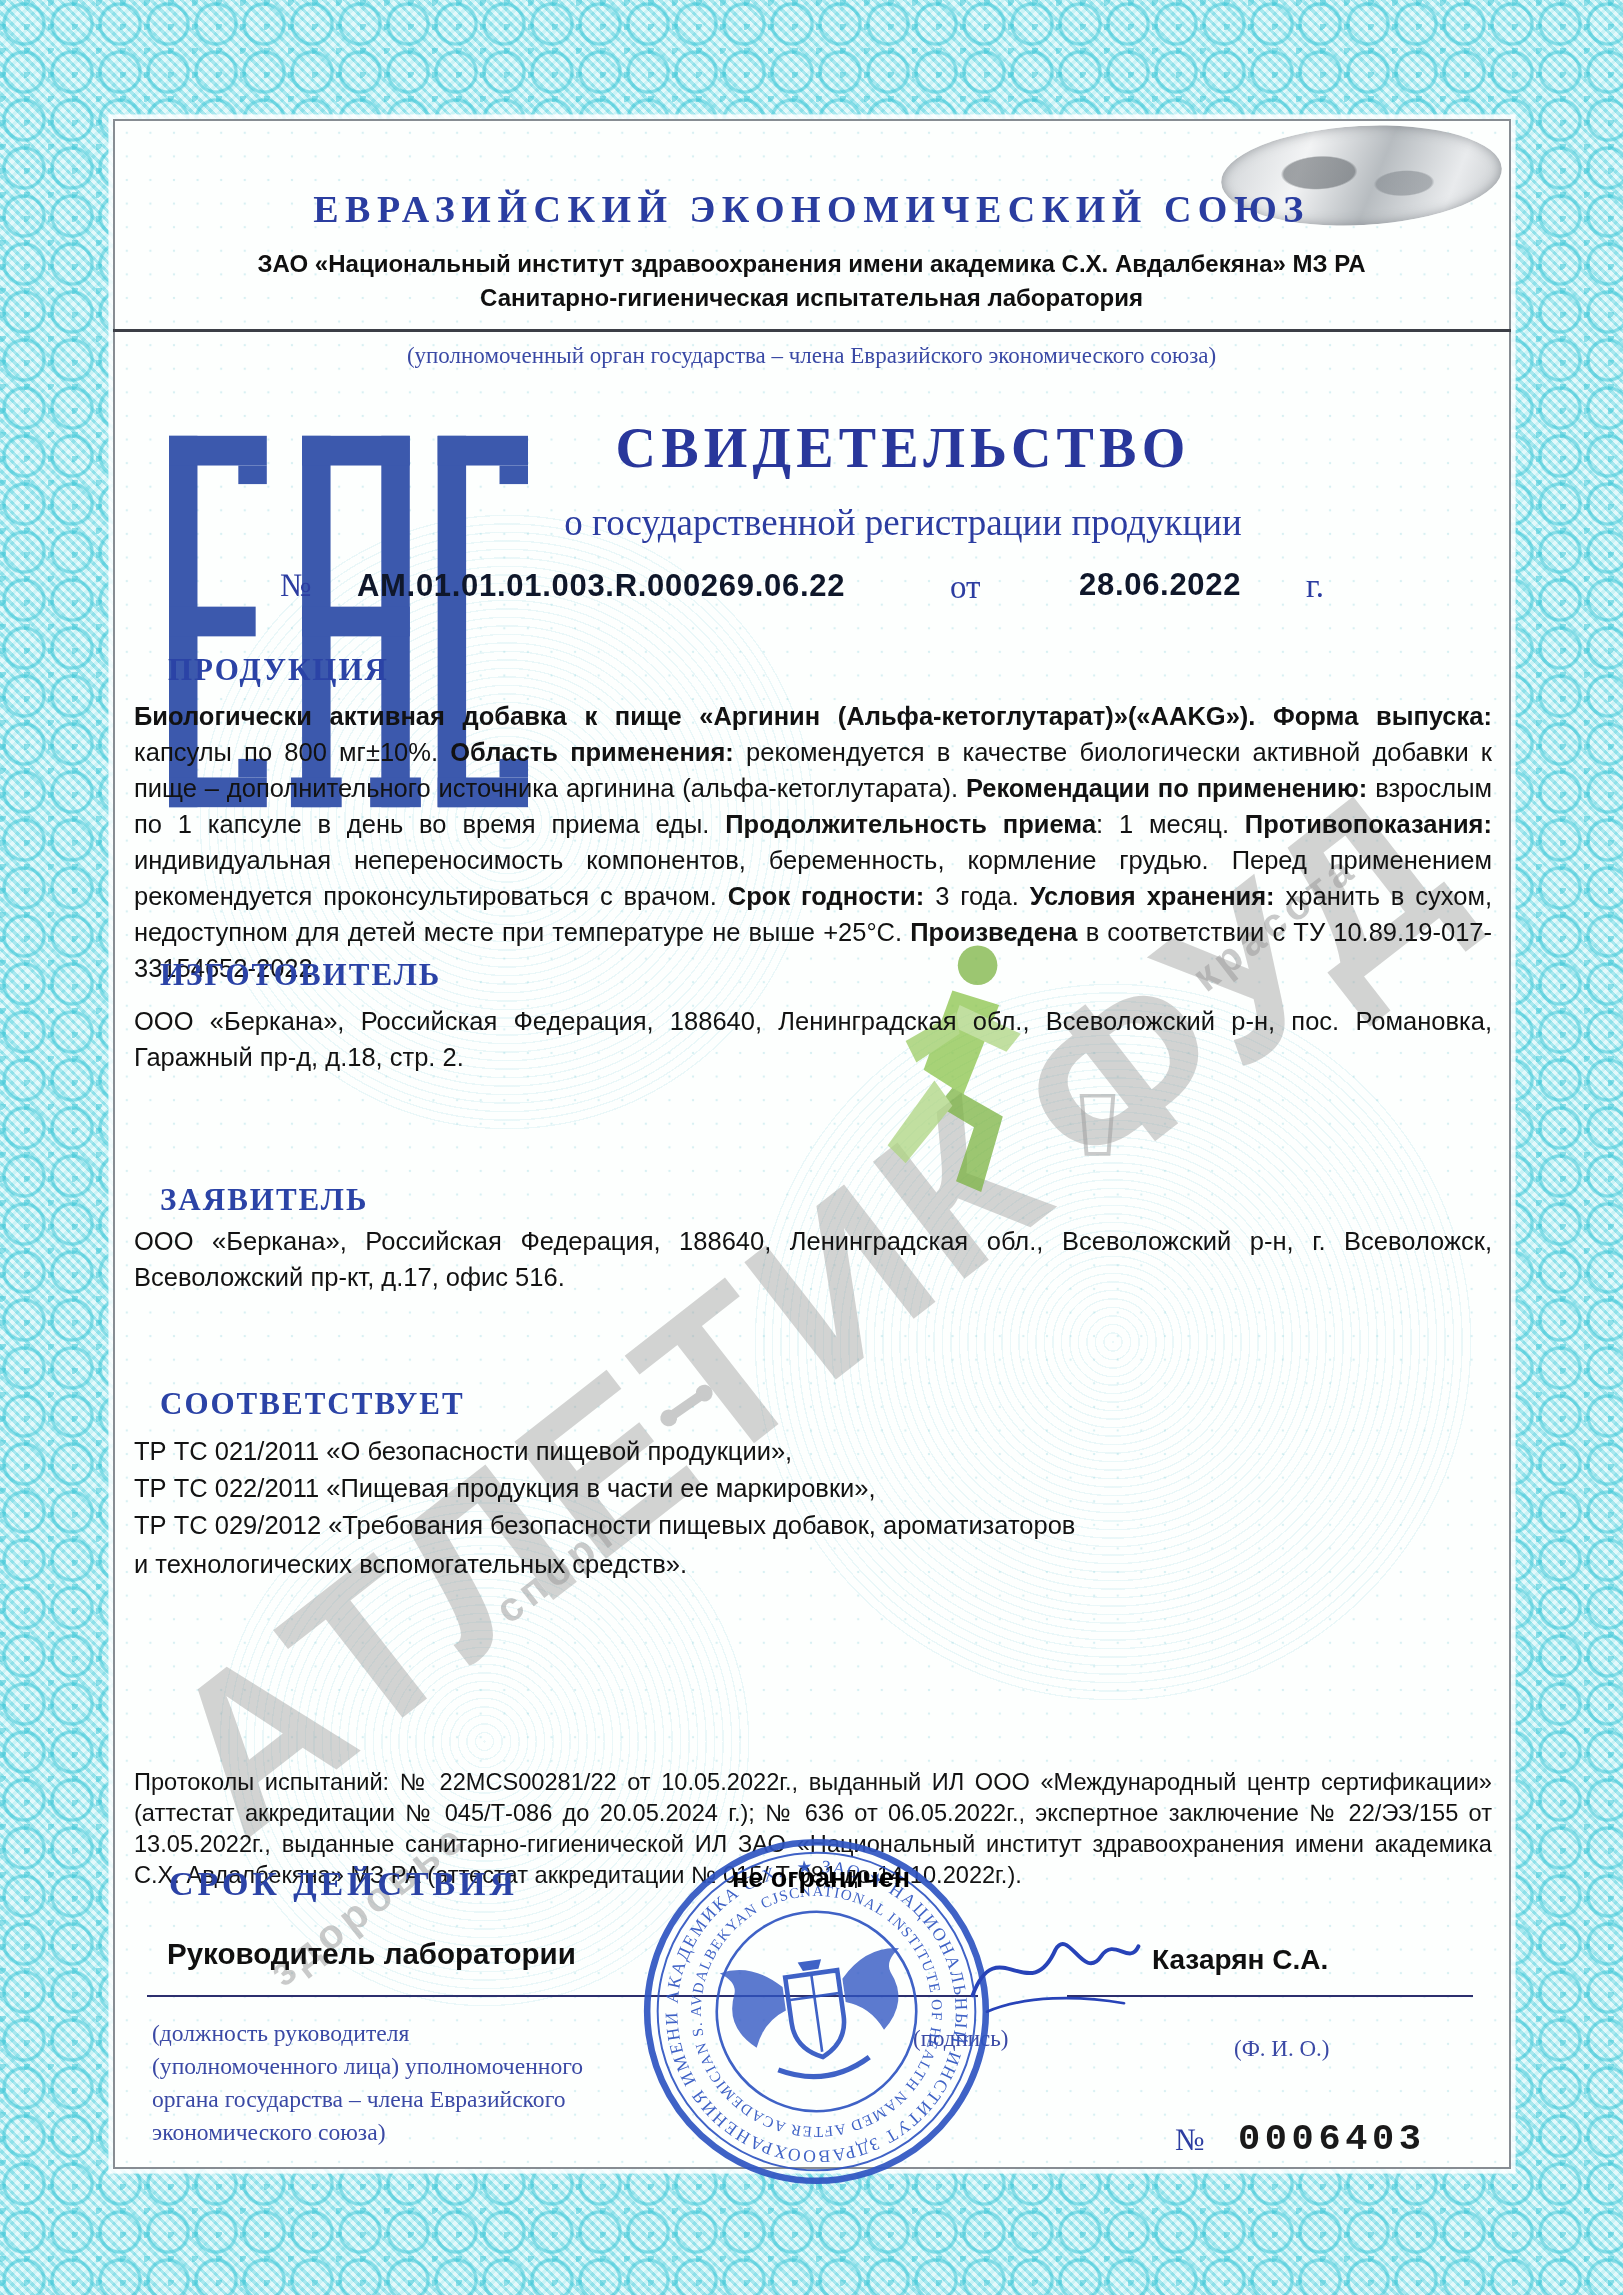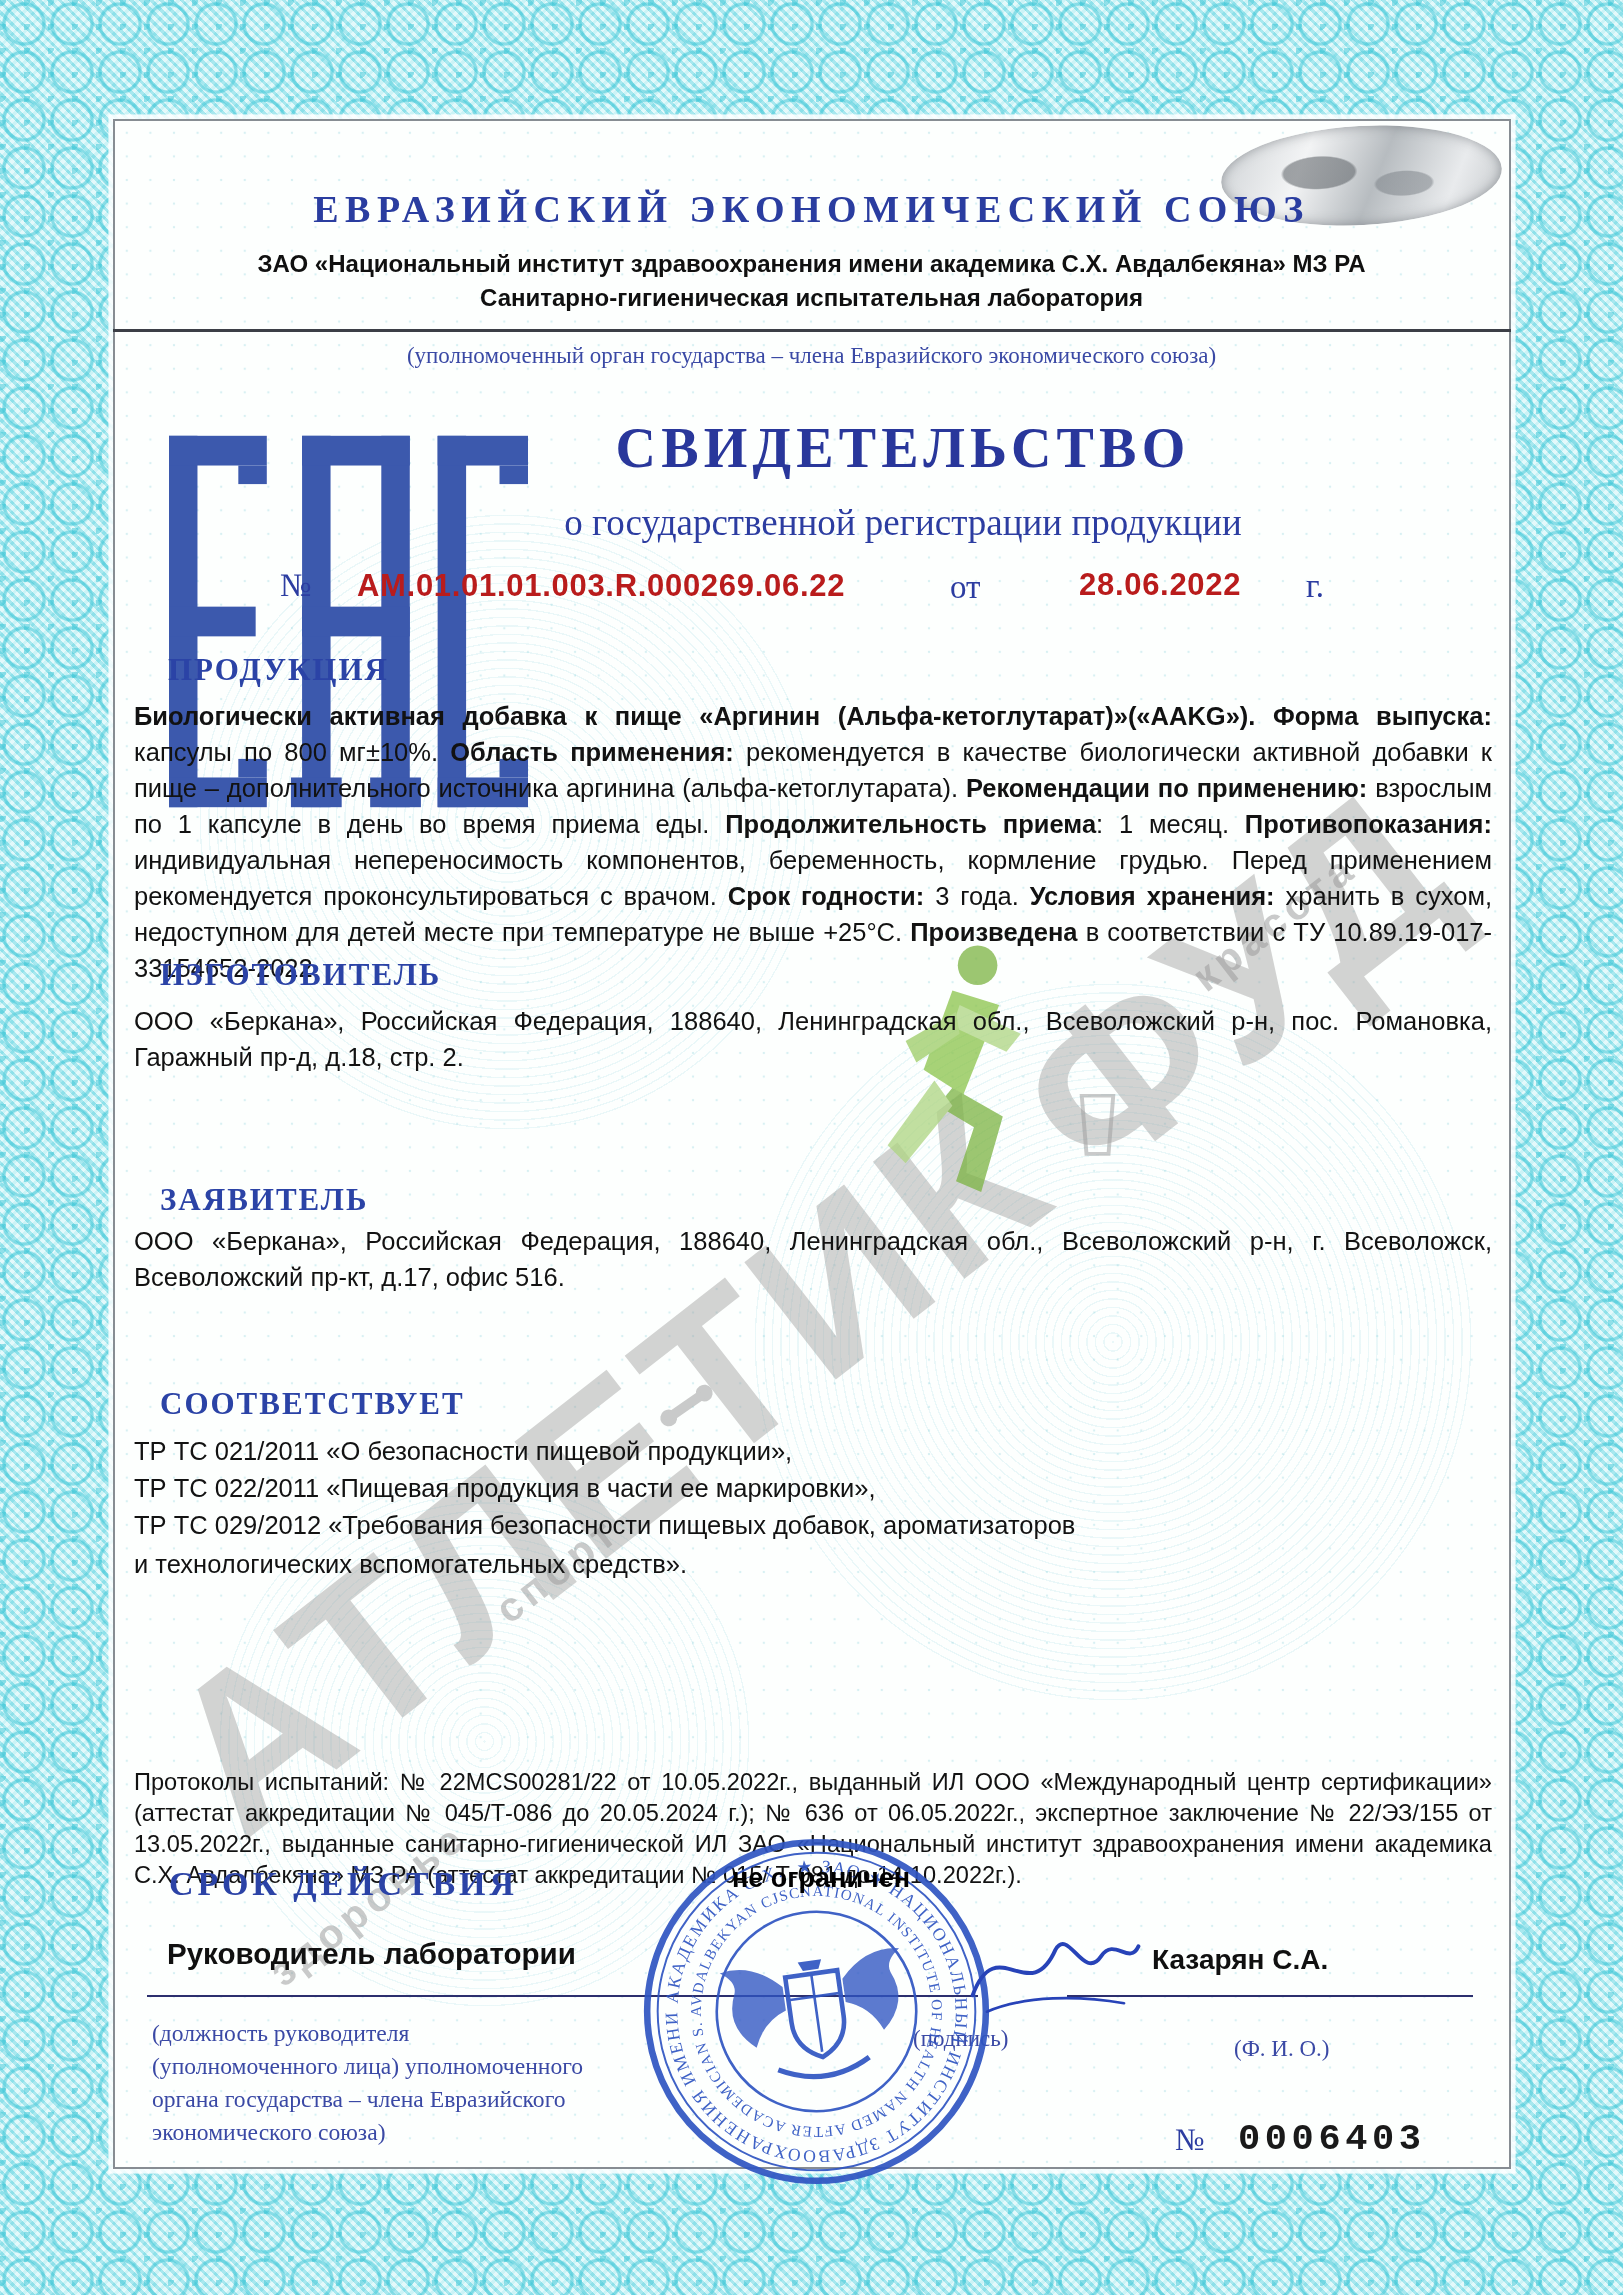--- a/index.html
+++ b/index.html
@@ -51,21 +51,21 @@
   .org-line2{top:284px;font-weight:bold;font-size:24px;color:#101010;}
   .divider{position:absolute;left:113px;top:329px;width:1398px;height:2.6px;background:#3c3f47;z-index:2;}
   .authority-note{top:343px;font-family:"Liberation Serif",serif;font-size:23px;color:#3a49a5;}
   
   .eac{position:absolute;left:169px;top:425px;width:359px;height:393px;z-index:2;}
   .doc-title{position:absolute;left:543px;top:416px;width:720px;text-align:center;z-index:2;
     font-family:"Liberation Serif",serif;font-weight:bold;font-size:56px;letter-spacing:5.2px;color:#29379b;}
   .doc-sub{position:absolute;left:543px;top:501px;width:720px;text-align:center;z-index:2;
     font-family:"Liberation Serif",serif;font-size:37px;color:#2c3da1;}
   .reg-label{position:absolute;z-index:2;font-family:"Liberation Serif",serif;color:#2c3da1;font-size:33px;}
-  .reg-value{position:absolute;z-index:2;font-weight:bold;font-size:31px;color:#b91c1c;letter-spacing:0.7px;}
+  .reg-value{position:absolute;z-index:2;font-weight:bold;font-size:31px;color:#0f172a;letter-spacing:0.7px;}
   
   .sec-h{position:absolute;z-index:2;font-family:"Liberation Serif",serif;font-weight:bold;
     font-size:31px;letter-spacing:2px;color:#2b43a6;}
   .body-text{position:absolute;z-index:2;left:134px;width:1358px;font-size:25.5px;line-height:36px;
     text-align:justify;color:#121212;}
   .seg-b{font-weight:bold;}
   .plain{text-align:left;}
   .basis{font-size:23.6px;line-height:31px;margin-top:48px;}
   .val-value{position:absolute;z-index:6;font-weight:bold;font-size:27px;color:#000000;}
   

